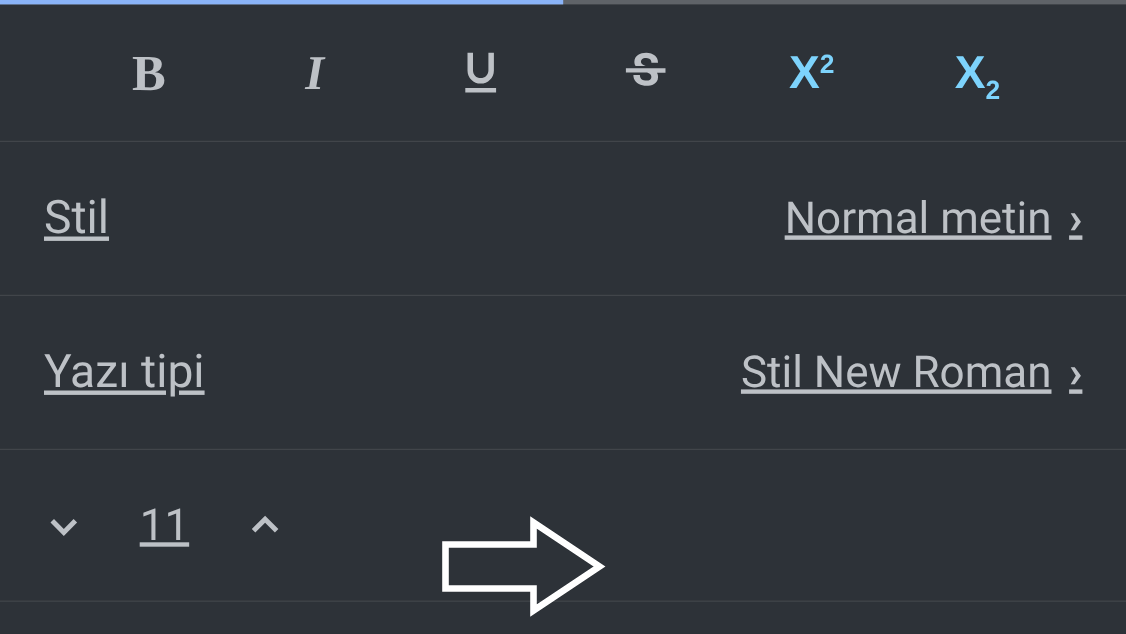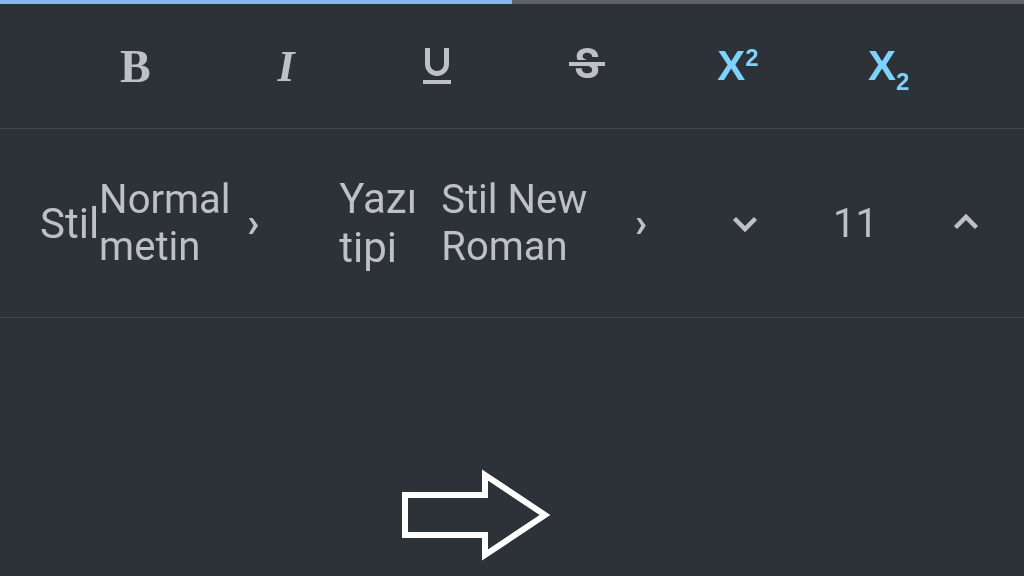--- a/index.html
+++ b/index.html
@@ -41,49 +41,51 @@
       width: 60px;
       height: 60px;
     }
     .toolbar-btn svg {
       width: 48px;
       height: 48px;
       fill: #bdc1c6;
     }
     .settings {
       display: flex;
-      flex-direction: row;
+      flex-direction: column;
+      text-decoration: underline;
     }
     .settings-row {
       display: flex;
       justify-content: space-between;
       align-items: center;
       padding: 45px 40px;
       border-bottom: 1px solid #44484d;
       cursor: pointer;
     }
     .settings-label {
       font-size: 42px;
       color: #bdc1c6;
     }
     .settings-value {
       display: flex;
       align-items: center;
+      gap: 16px;
       font-size: 40px;
       color: #bdc1c6;
     }
     .chevron-right {
       font-size: 40px;
       color: #bdc1c6;
       font-weight: bold;
     }
     .size-controls {
       display: flex;
       align-items: center;
-      gap: 70px;
+      gap: 51px;
     }
     .size-value {
       font-size: 40px;
       color: #bdc1c6;
     }
     .chevron-btn {
       cursor: pointer;
       display: flex;
       align-items: center;
       justify-content: center;

